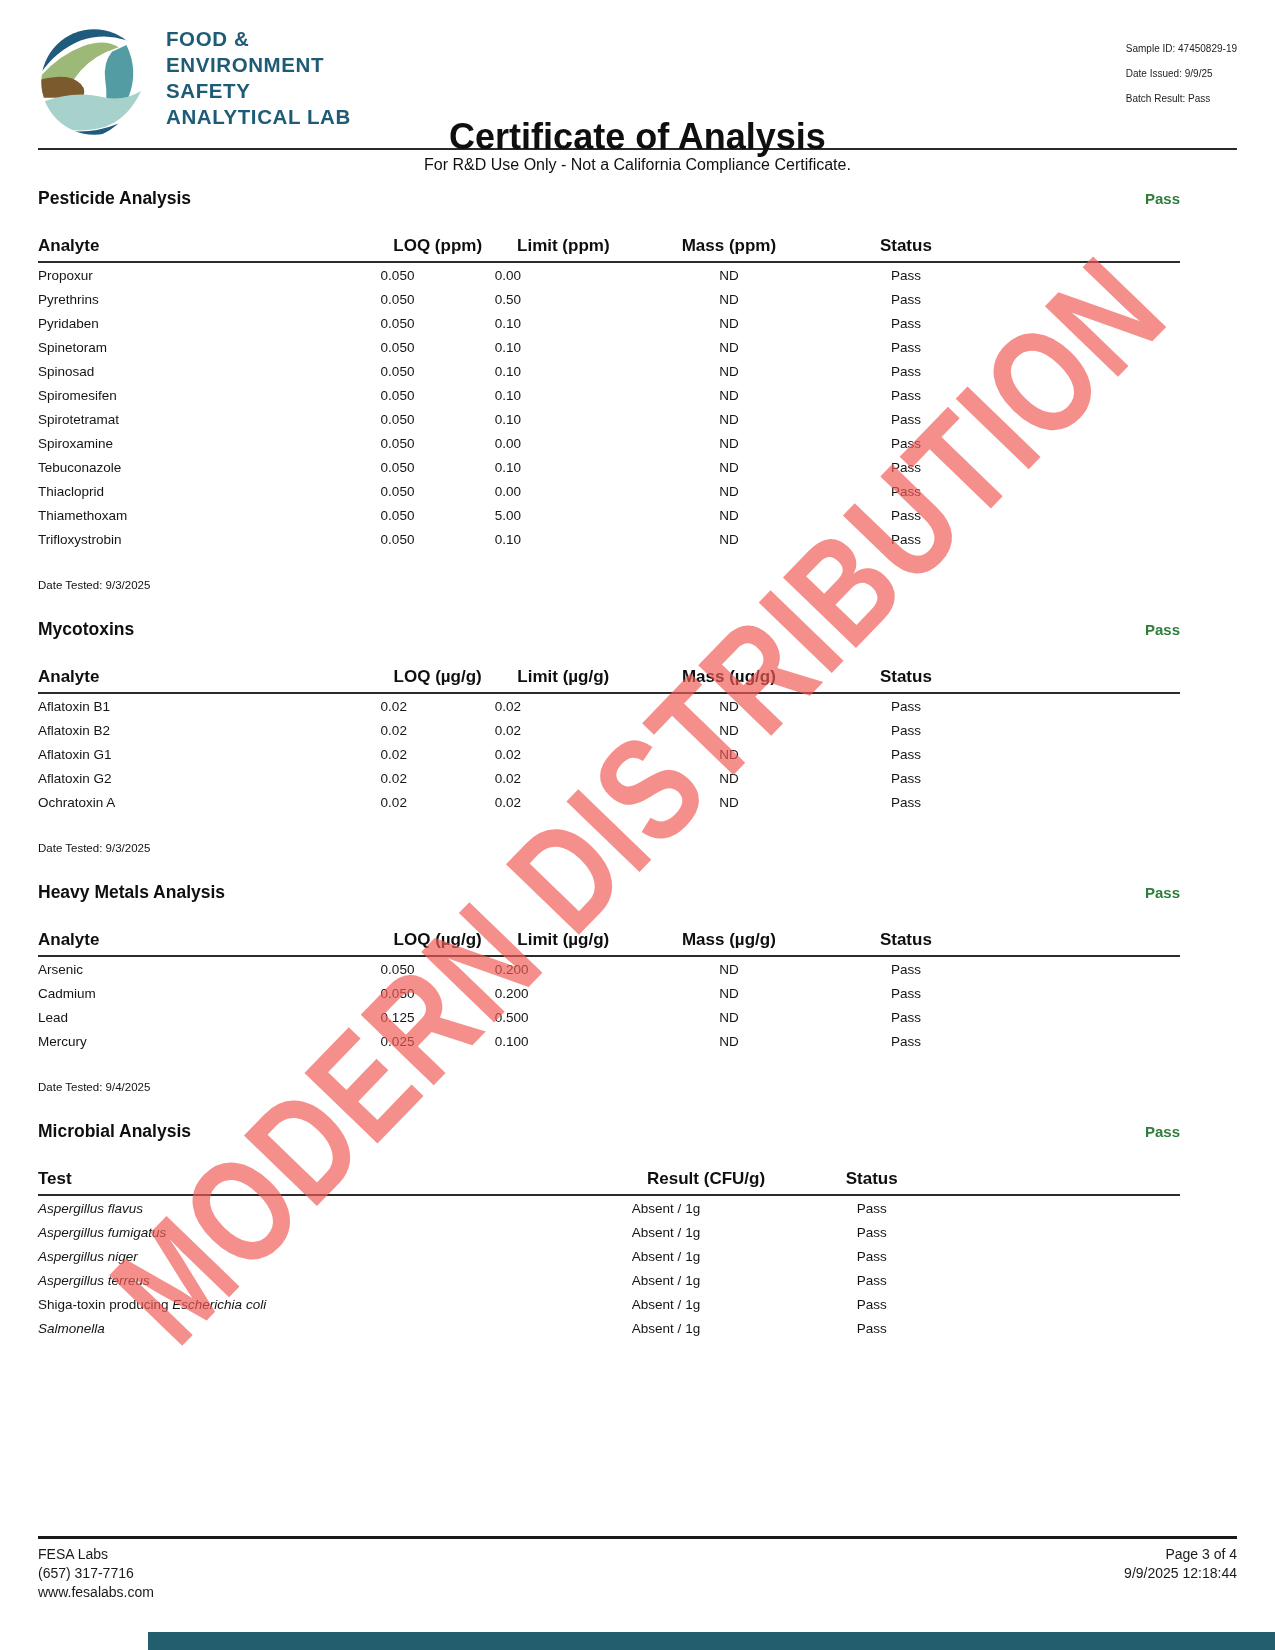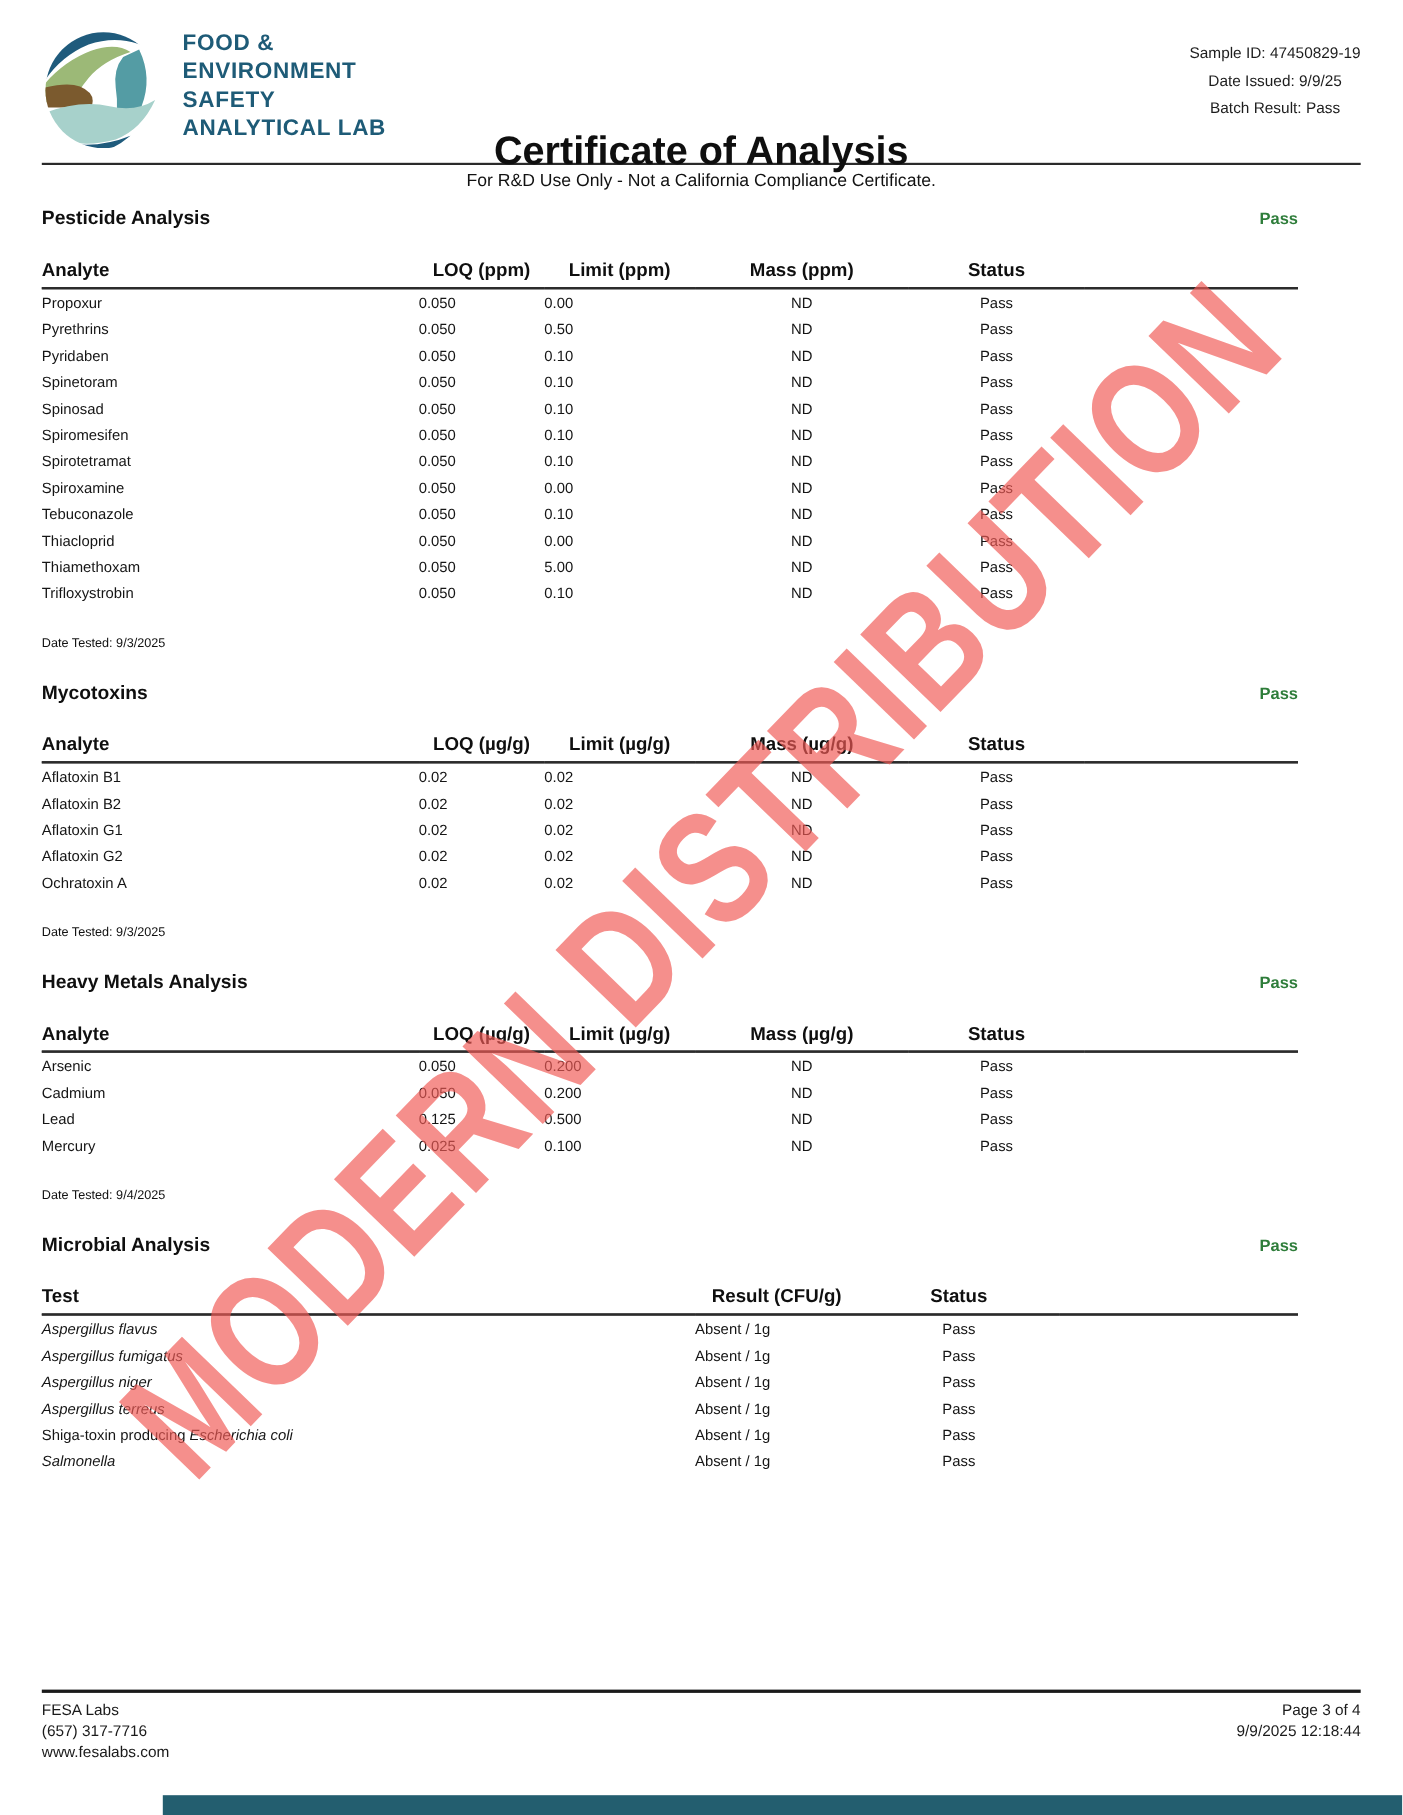--- a/index.html
+++ b/index.html
@@ -8,21 +8,21 @@
     position:relative; width:1275px; height:1650px; background:#fff;
     font-family:"Liberation Sans", sans-serif; color:#1a1a1a; overflow:hidden;
   }
   .inner { position:relative; padding:26px 38px 0; z-index:1; }
 
   
   .doc-header { position:relative; height:118px; }
   .logo-wrap { display:flex; align-items:flex-start; gap:16px; }
   .logo-svg { width:112px; height:112px; flex:0 0 auto; }
   .logo-text { color:#1e5b77; font-weight:700; font-size:20.5px; line-height:26px; letter-spacing:0.6px; }
-  .header-meta { position:absolute; right:0; top:10px; text-align:center; font-size:14px; line-height:25px; color:#1d1d1d;margin-left:12px; }
+  .header-meta { position:absolute; right:0; top:10px; text-align:left; font-size:10px; line-height:25px; color:#1d1d1d;margin-left:12px; }
   .doc-title { position:absolute; left:0; right:0; top:90px; text-align:center; font-size:36px; font-weight:700; color:#0f0f0f; }
 
   .divider { border:none; border-top:2px solid #2a2a2a; margin:4px 0 0; }
   .subtitle { text-align:center; font-size:16px; margin-top:6px; color:#111; }
 
   
   .section { width:1142px; }
   .m1 { margin-top:14px; } .mN { margin-top:28px; }
   .section-head { display:flex; justify-content:space-between; align-items:baseline; margin-bottom:24px; }
   .section-title { font-size:17.5px; font-weight:700; color:#0f0f0f; }

